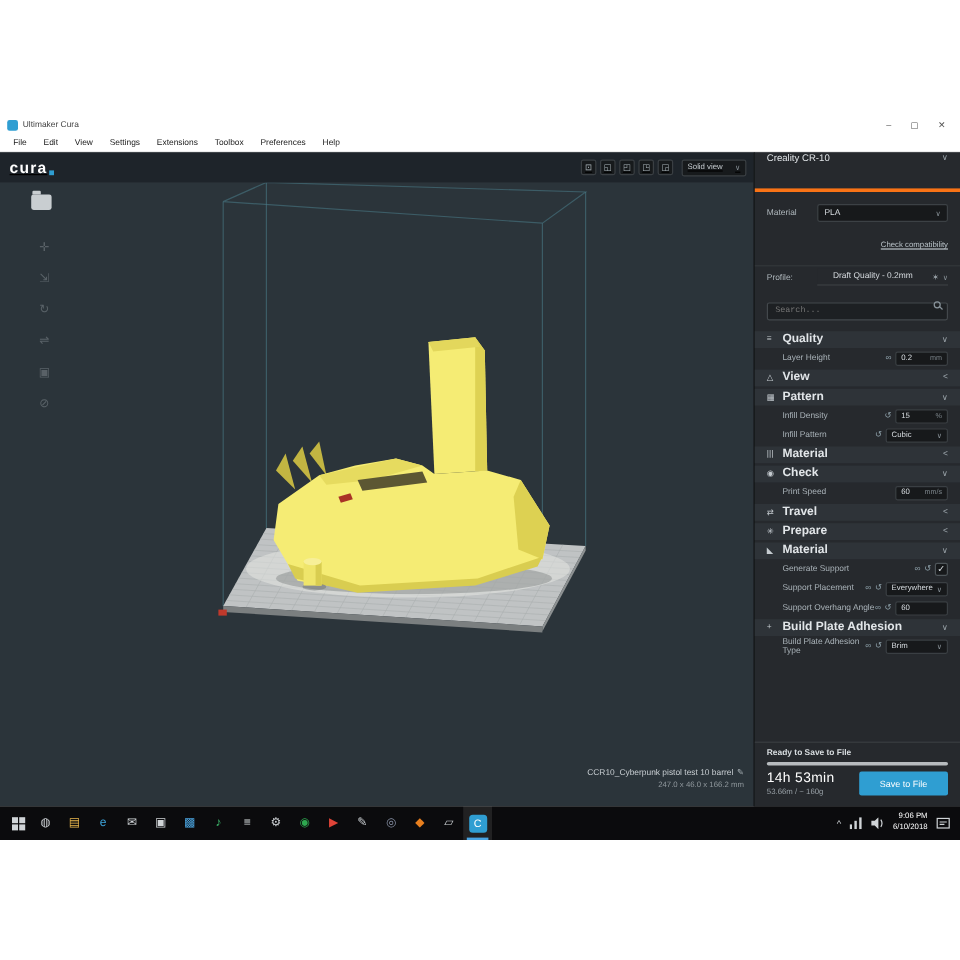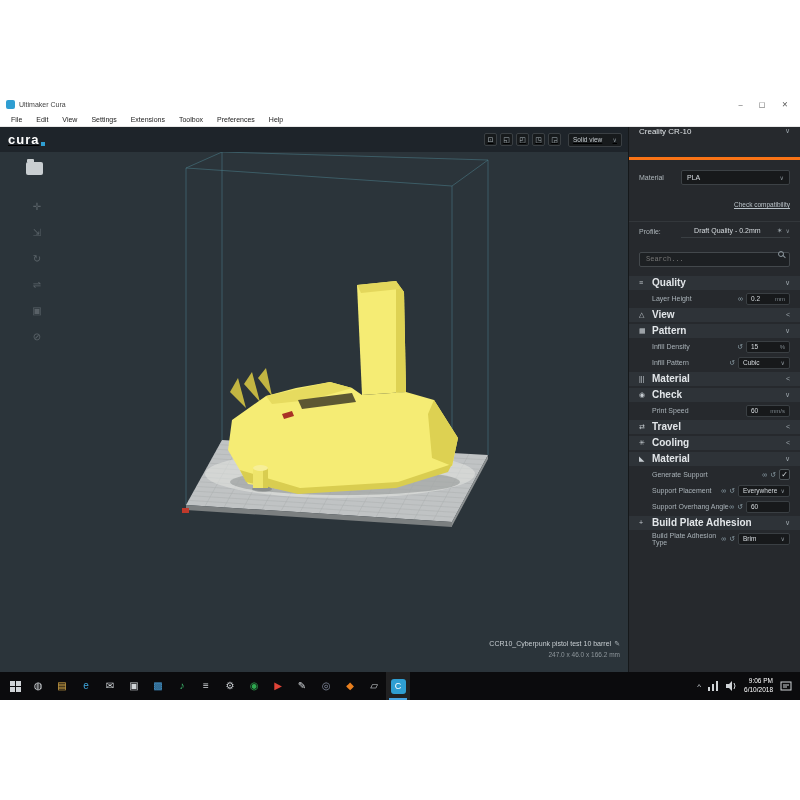--- a/index.html
+++ b/index.html
@@ -348,21 +348,21 @@
               </div>
             </div>
           </div>
           <div class="srow cat">
             <span class="cat-icon">⇄</span>
             <span class="cat-label">Travel</span>
             <span class="chev">&lt;</span>
           </div>
           <div class="srow cat">
             <span class="cat-icon">✳</span>
-            <span class="cat-label">Cooling</span>
+            <span class="cat-label">Prepare</span>
             <span class="chev">&lt;</span>
           </div>
           <div class="srow cat">
             <span class="cat-icon">◣</span>
             <span class="cat-label">Material</span>
             <span class="chev">∨</span>
           </div>
           <div class="srow">
             <span class="set-label">Generate Support</span>
             <div class="set-right">
@@ -404,20 +404,31 @@
               <span class="mini-ic">∞</span>
               <span class="mini-ic">↺</span>
               <div class="dropbox">
                 <span class="v">Brim</span>
                 <span class="chev2">∨</span>
               </div>
             </div>
           </div>
         </div>
 
+      <div class="job">
+        <div class="job-status">Ready to Save to File</div>
+        <div class="job-bar"></div>
+        <div class="job-row">
+          <div>
+            <div class="job-time">14h 53min</div>
+            <div class="job-usage">53.66m / ~ 160g</div>
+          </div>
+          <div class="save-btn">Save to File</div>
+        </div>
+      </div>
     </div>
   </div>
 
   <div class="taskbar">
     <div class="start-btn">
       <div class="start-grid">
           <i></i>
           <i></i>
           <i></i>
           <i></i>

